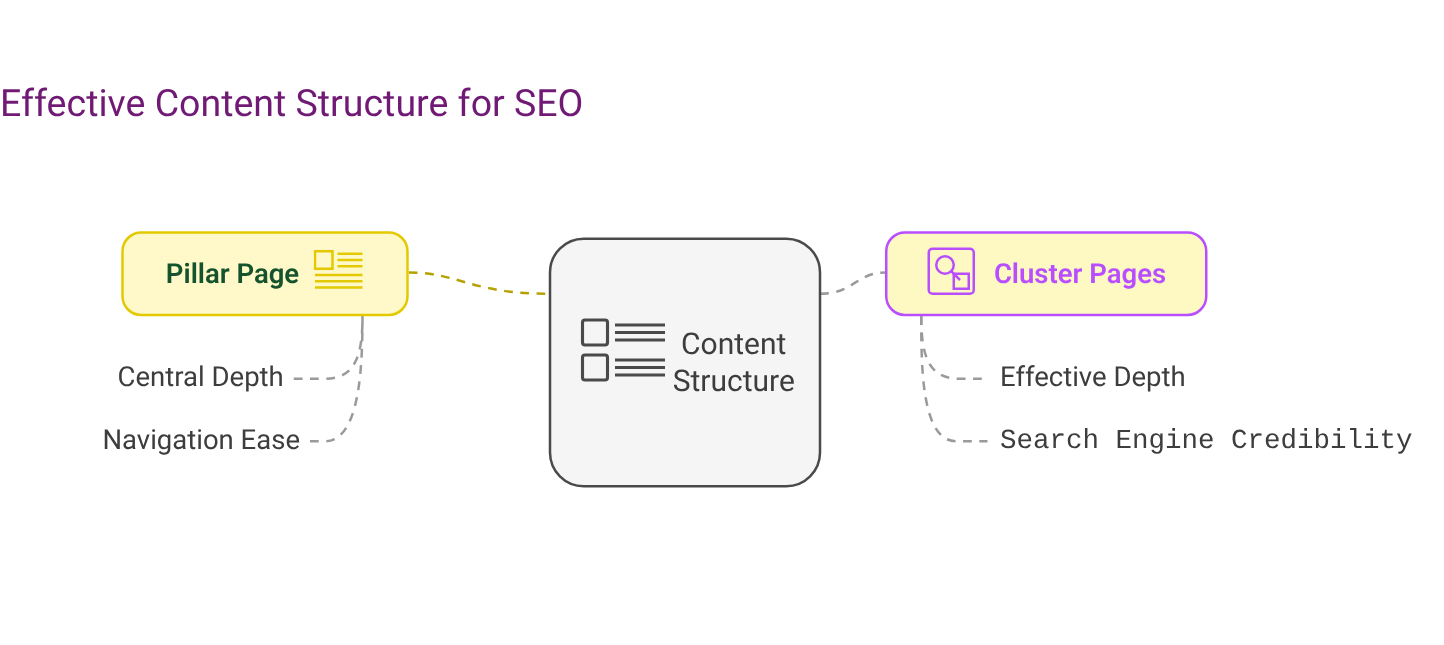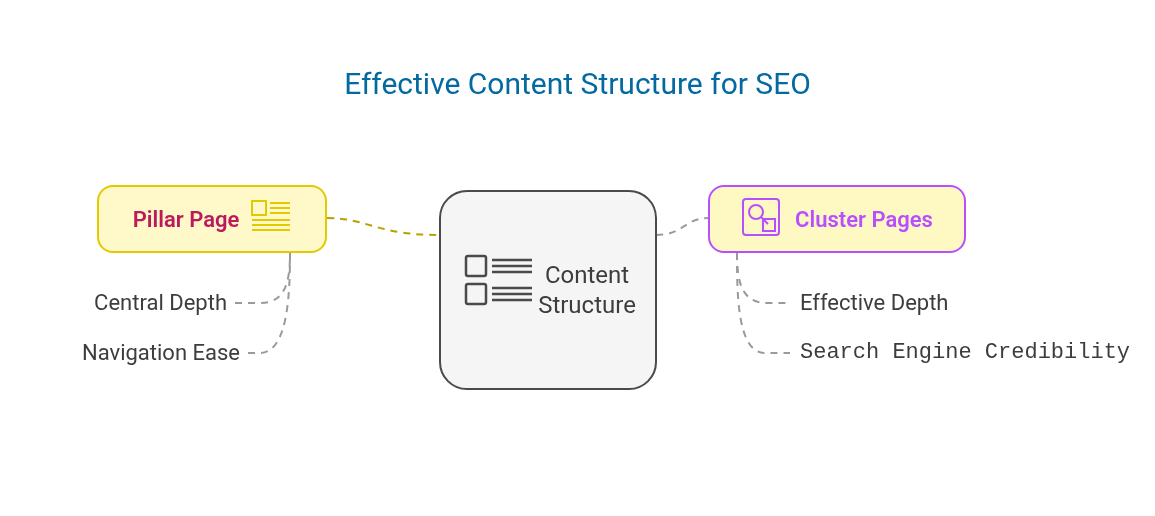--- a/index.html
+++ b/index.html
@@ -9,24 +9,24 @@
     background: #ffffff;
     font-family: -apple-system, BlinkMacSystemFont, "Segoe UI", Roboto, Arial, sans-serif;
     position: relative;
     overflow: hidden;
   }
   .title {
     position: absolute;
     top: 66px;
     left: 0;
     right: 0;
-    text-align: center;
+    text-align: left;
     font-size: 30px;
     font-weight: 400;
-    color: #0369a1;
+    color: #701a75;
   }
 
   
   .central-node {
     position: absolute;
     left: 439px;
     top: 190px;
     width: 218px;
     height: 200px;
     background: #f5f5f5;
@@ -60,21 +60,21 @@
     border: 2px solid #e3c900;
     border-radius: 16px;
     display: flex;
     align-items: center;
     justify-content: center;
     gap: 12px;
   }
   .pillar-label {
     font-size: 22px;
     font-weight: 600;
-    color: #be185d;
+    color: #14532d;
   }
   .pillar-icon { width: 40px; height: 34px; }
 
   
   .cluster-node {
     position: absolute;
     left: 708px;
     top: 185px;
     width: 258px;
     height: 68px;

